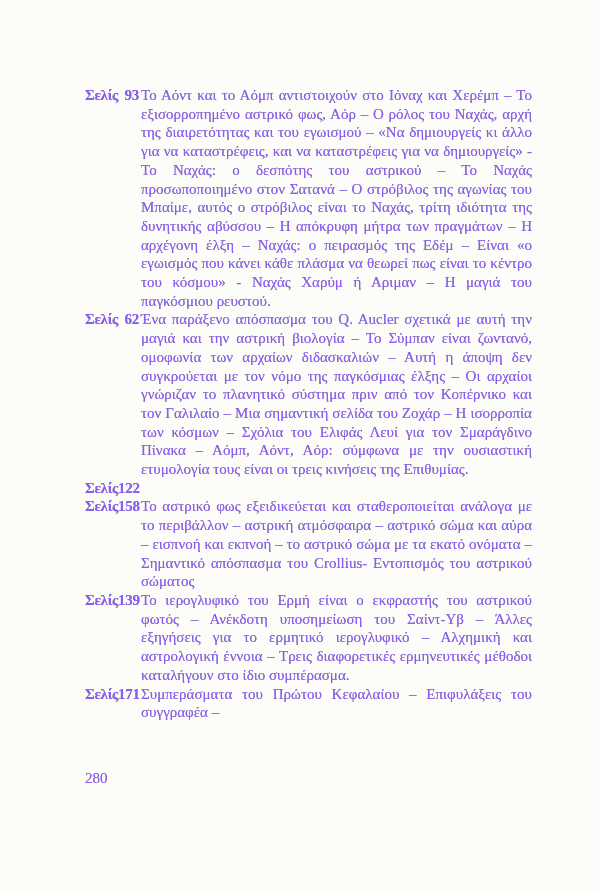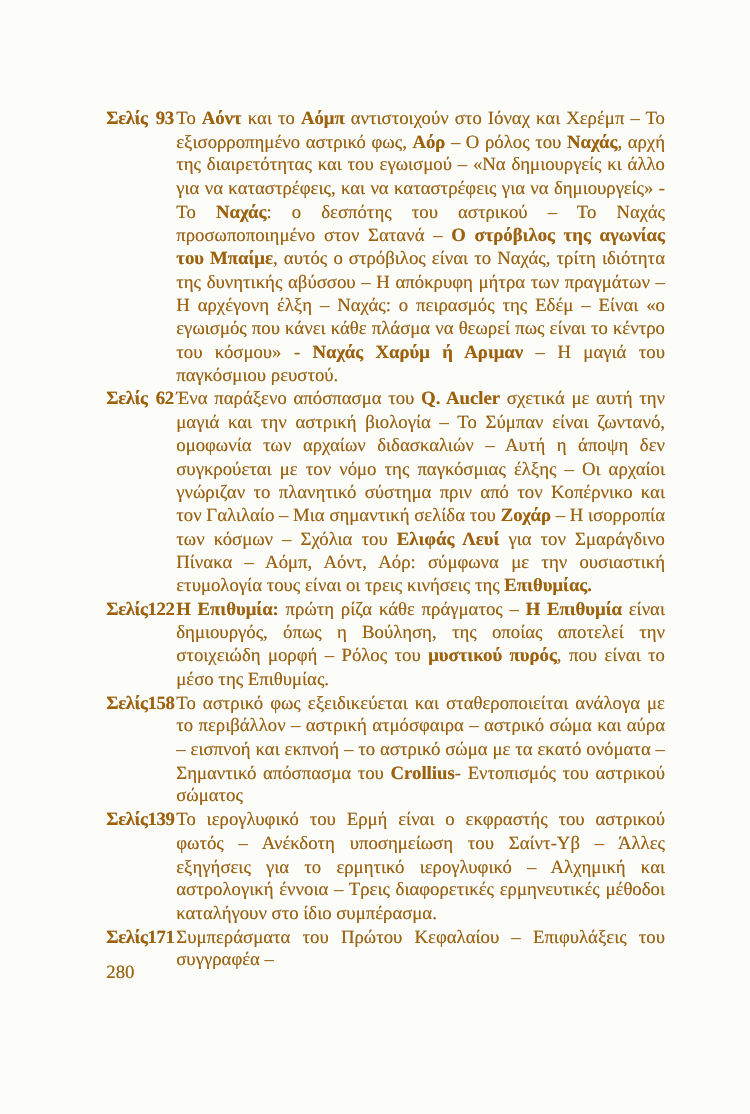--- a/index.html
+++ b/index.html
@@ -5,21 +5,21 @@
   html, body { margin: 0; padding: 0; }
   body {
     width: 600px; height: 891px;
     background: #fbfbf8;
     font-family: "Liberation Serif", serif;
   }
   .page {
     position: relative;
     width: 600px; height: 891px;
     background: #fcfcf9;
-    color: #a16207;
+    color: #8b5cf6;
     overflow: hidden;
     text-shadow: 0 0 0.4px rgba(40,40,38,0.45);
   }
   .toc {
     position: absolute;
     left: 85px; top: 86px;
     width: 447px;
   }
   .entry {
     margin: 0;
@@ -32,21 +32,21 @@
   .lbl {
     display: inline-flex;
     justify-content: space-between;
     width: 54px;
     margin-right: 2px;
     text-indent: 0;
     letter-spacing: -0.3px;
     font-weight: bold;
     white-space: nowrap;
   }
-  .etext b { font-weight: bold; }
+  .etext b { font-weight: normal; }
   .page-num {
     position: absolute;
     left: 85px; top: 769px;
     font-size: 15px;
     line-height: 19px;
   }
 </style>
 </head>
 <body>
 
@@ -56,21 +56,21 @@
           <b>Σελίς</b>
           <b>93</b>
         </span><span class="etext"><span>Το </span><b>Αόντ</b><span> και το </span><b>Αόμπ</b><span> αντιστοιχούν στο Ιόναχ και Χερέμπ – Το εξισορροπημένο αστρικό φως, </span><b>Αόρ</b><span> – Ο ρόλος του </span><b>Ναχάς</b><span>, αρχή της διαιρετότητας και του εγωισμού – «Να δημιουργείς κι άλλο για να καταστρέφεις, και να καταστρέφεις για να δημιουργείς» - Το </span><b>Ναχάς</b><span>: ο δεσπότης του αστρικού – Το Ναχάς προσωποποιημένο στον Σατανά – </span><b>Ο στρόβιλος της αγωνίας του Μπαίμε</b><span>, αυτός ο στρόβιλος είναι το Ναχάς, τρίτη ιδιότητα της δυνητικής αβύσσου – Η απόκρυφη μήτρα των πραγμάτων – Η αρχέγονη έλξη – Ναχάς: ο πειρασμός της Εδέμ – Είναι «ο εγωισμός που κάνει κάθε πλάσμα να θεωρεί πως είναι το κέντρο του κόσμου» - </span><b>Ναχάς Χαρύμ ή Αριμαν</b><span> – Η μαγιά του παγκόσμιου ρευστού.</span></span></p>
       <p class="entry"><span class="lbl">
           <b>Σελίς</b>
           <b>62</b>
         </span><span class="etext"><span>Ένα παράξενο απόσπασμα του </span><b>Q. Aucler</b><span> σχετικά με αυτή την μαγιά και την αστρική βιολογία – Το Σύμπαν είναι ζωντανό, ομοφωνία των αρχαίων διδασκαλιών – Αυτή η άποψη δεν συγκρούεται με τον νόμο της παγκόσμιας έλξης – Οι αρχαίοι γνώριζαν το πλανητικό σύστημα πριν από τον Κοπέρνικο και τον Γαλιλαίο – Μια σημαντική σελίδα του </span><b>Ζοχάρ</b><span> – Η ισορροπία των κόσμων – Σχόλια του </span><b>Ελιφάς Λευί</b><span> για τον Σμαράγδινο Πίνακα – Αόμπ, Αόντ, Αόρ: σύμφωνα με την ουσιαστική ετυμολογία τους είναι οι τρεις κινήσεις της </span><b>Επιθυμίας.</b></span></p>
       <p class="entry"><span class="lbl">
           <b>Σελίς</b>
           <b>122</b>
-        </span><span class="etext"><b>Η Επιθυμία:</b><span> πρώτη ρίζα κάθε πράγματος – </span><b>Η Επιθυμία</b><span> είναι δημιουργός, όπως η Βούληση, της οποίας αποτελεί την στοιχειώδη μορφή – Ρόλος του </span><b>μυστικού πυρός</b><span>, που είναι το μέσο της Επιθυμίας.</span></span></p>
+        </span></p>
       <p class="entry"><span class="lbl">
           <b>Σελίς</b>
           <b>158</b>
         </span><span class="etext"><span>Το αστρικό φως εξειδικεύεται και σταθεροποιείται ανάλογα με το περιβάλλον – αστρική ατμόσφαιρα – αστρικό σώμα και αύρα – εισπνοή και εκπνοή – το αστρικό σώμα με τα εκατό ονόματα – Σημαντικό απόσπασμα του </span><b>Crollius</b><span>- Εντοπισμός του αστρικού σώματος</span></span></p>
       <p class="entry"><span class="lbl">
           <b>Σελίς</b>
           <b>139</b>
         </span><span class="etext"><span>Το ιερογλυφικό του Ερμή είναι ο εκφραστής του αστρικού φωτός – Ανέκδοτη υποσημείωση του Σαίντ-Υβ – Άλλες εξηγήσεις για το ερμητικό ιερογλυφικό – Αλχημική και αστρολογική έννοια – Τρεις διαφορετικές ερμηνευτικές μέθοδοι καταλήγουν στο ίδιο συμπέρασμα.</span></span></p>
       <p class="entry"><span class="lbl">
           <b>Σελίς</b>

